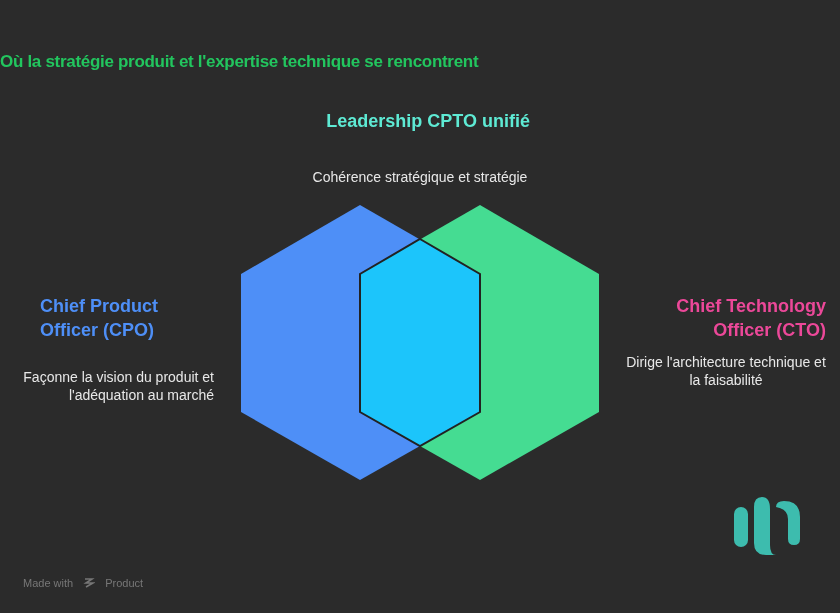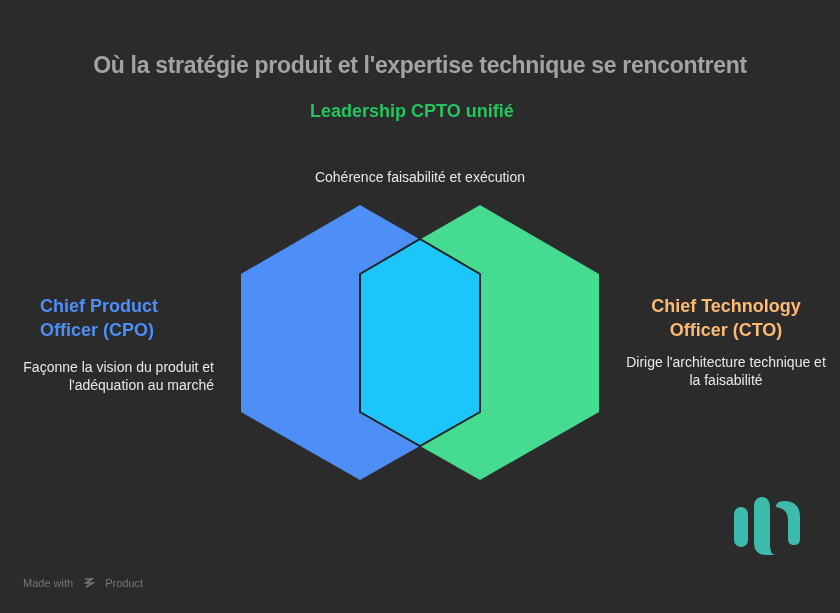--- a/index.html
+++ b/index.html
@@ -1,36 +1,36 @@
 <!DOCTYPE html>
 <html><head>
 <meta charset="utf-8">
 <style>
   html, body { margin:0; padding:0; }
   body { width:840px; height:613px; background:#2b2b2b; position:relative; overflow:hidden; font-family:"Liberation Sans", sans-serif; }
-  .title { position:absolute; left:0; top:52px; width:840px; text-align:center; color:#a3a3a3; font-weight:bold; font-size:23px; letter-spacing:-0.3px; }
+  .title { position:absolute; left:0; top:52px; width:840px; text-align:left; color:#22c55e; font-weight:bold; font-size:17px; letter-spacing:-0.3px; }
   .label { position:absolute; font-weight:bold; font-size:18px; line-height:24px; }
   .desc { position:absolute; color:#e8e8e8; font-size:14px; line-height:18px; }
-  .center-title { left:310px; top:99px; width:220px; text-align:left; color:#22c55e; }
+  .center-title { left:310px; top:109px; width:220px; text-align:right; color:#5eead4; }
   .center-desc { left:300px; top:168px; width:240px; text-align:center; }
   .left-title { left:40px; top:294px; width:174px; text-align:left; color:#4e8ff7; }
-  .left-desc { left:10px; top:358px; width:204px; text-align:right; }
-  .right-title { left:626px; top:294px; width:200px; text-align:center; color:#fdba74; }
+  .left-desc { left:10px; top:368px; width:204px; text-align:right; }
+  .right-title { left:626px; top:294px; width:200px; text-align:right; color:#ec4899; }
   .right-desc { left:626px; top:353px; width:200px; text-align:center; }
   svg.diagram { position:absolute; left:0; top:0; }
   .footer { position:absolute; left:23px; top:577px; color:#777; font-size:11px; display:flex; align-items:center; gap:10px; }
   .logo { position:absolute; left:732px; top:495px; }
 </style>
 </head>
 <body>
 
 <div class="title">Où la stratégie produit et l'expertise technique se rencontrent</div>
 
 <div class="label center-title">Leadership CPTO unifié</div>
-<div class="desc center-desc">Cohérence faisabilité et exécution</div>
+<div class="desc center-desc">Cohérence stratégique et stratégie</div>
 
 <div class="label left-title">Chief Product Officer (CPO)</div>
 <div class="desc left-desc">Façonne la vision du produit et l'adéquation au marché</div>
 
 <div class="label right-title">Chief Technology Officer (CTO)</div>
 <div class="desc right-desc">Dirige l'architecture technique et la faisabilité</div>
 
 <svg class="diagram" width="840" height="613">
   <polygon points="360,205 480,274 480,412 360,480 241,412 241,274" fill="#4e8ff7"></polygon>
   <polygon points="480,205 599,274 599,412 480,480 360,412 360,274" fill="#45dc92"></polygon>

